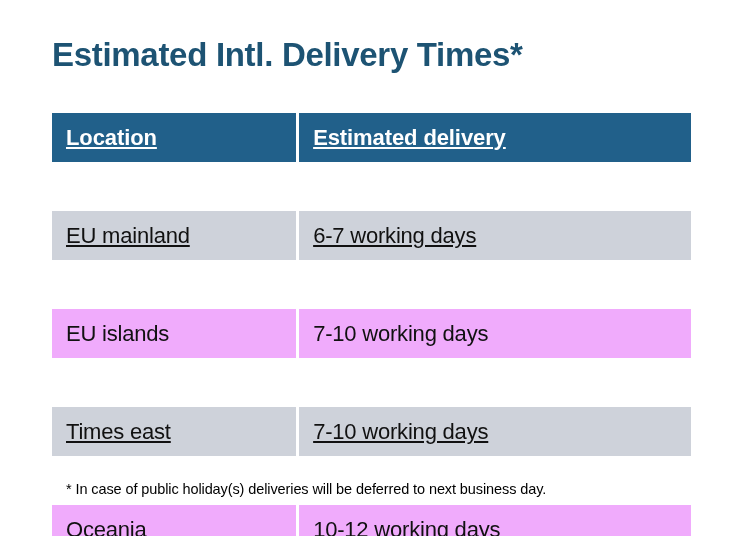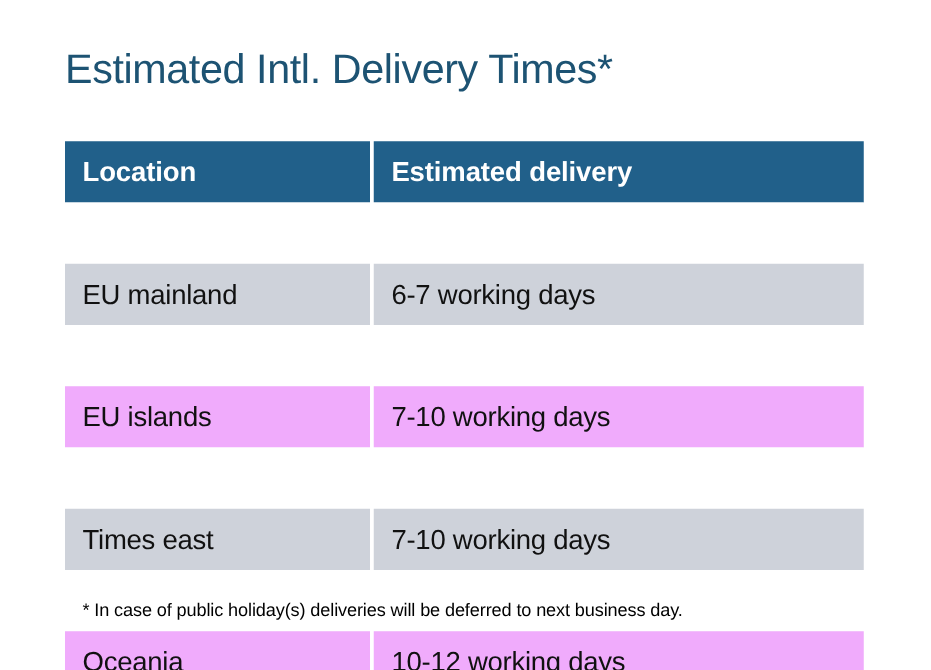--- a/index.html
+++ b/index.html
@@ -20,21 +20,21 @@
     height: 536px;
     background: #ffffff;
   }
 
   
   .page-title {
     position: absolute;
     left: 52px;
     top: 36px;
     font-size: 33px;
-    font-weight: normal;
+    font-weight: bold;
     letter-spacing: -0.3px;
     color: #1d5373;
     white-space: nowrap;
   }
 
   
   .delivery-table {
     position: absolute;
     left: 52px;
     top: 113px;
@@ -59,30 +59,32 @@
   .col-gap        { width: 4px; padding: 0 !important; background: #ffffff !important; }
   .col-delivery   { width: 432px; }
 
   thead th {
     background: #21608a;
     color: #ffffff;
     font-size: 22px;
     font-weight: bold;
     letter-spacing: -0.1px;
     height: 46px;
+    text-decoration: underline;
   }
 
   .spacer-row td {
     height: 3px;
     padding: 0;
     background: #ffffff;
   }
 
   tbody tr.row-dark td {
     background: #ced2da;
+    text-decoration: underline;
   }
   tbody tr.row-light td {
     background: #f0abfc;
   }
 
   tbody td {
     color: #111111;
     font-size: 22px;
     font-weight: normal;
     letter-spacing: -0.2px;

